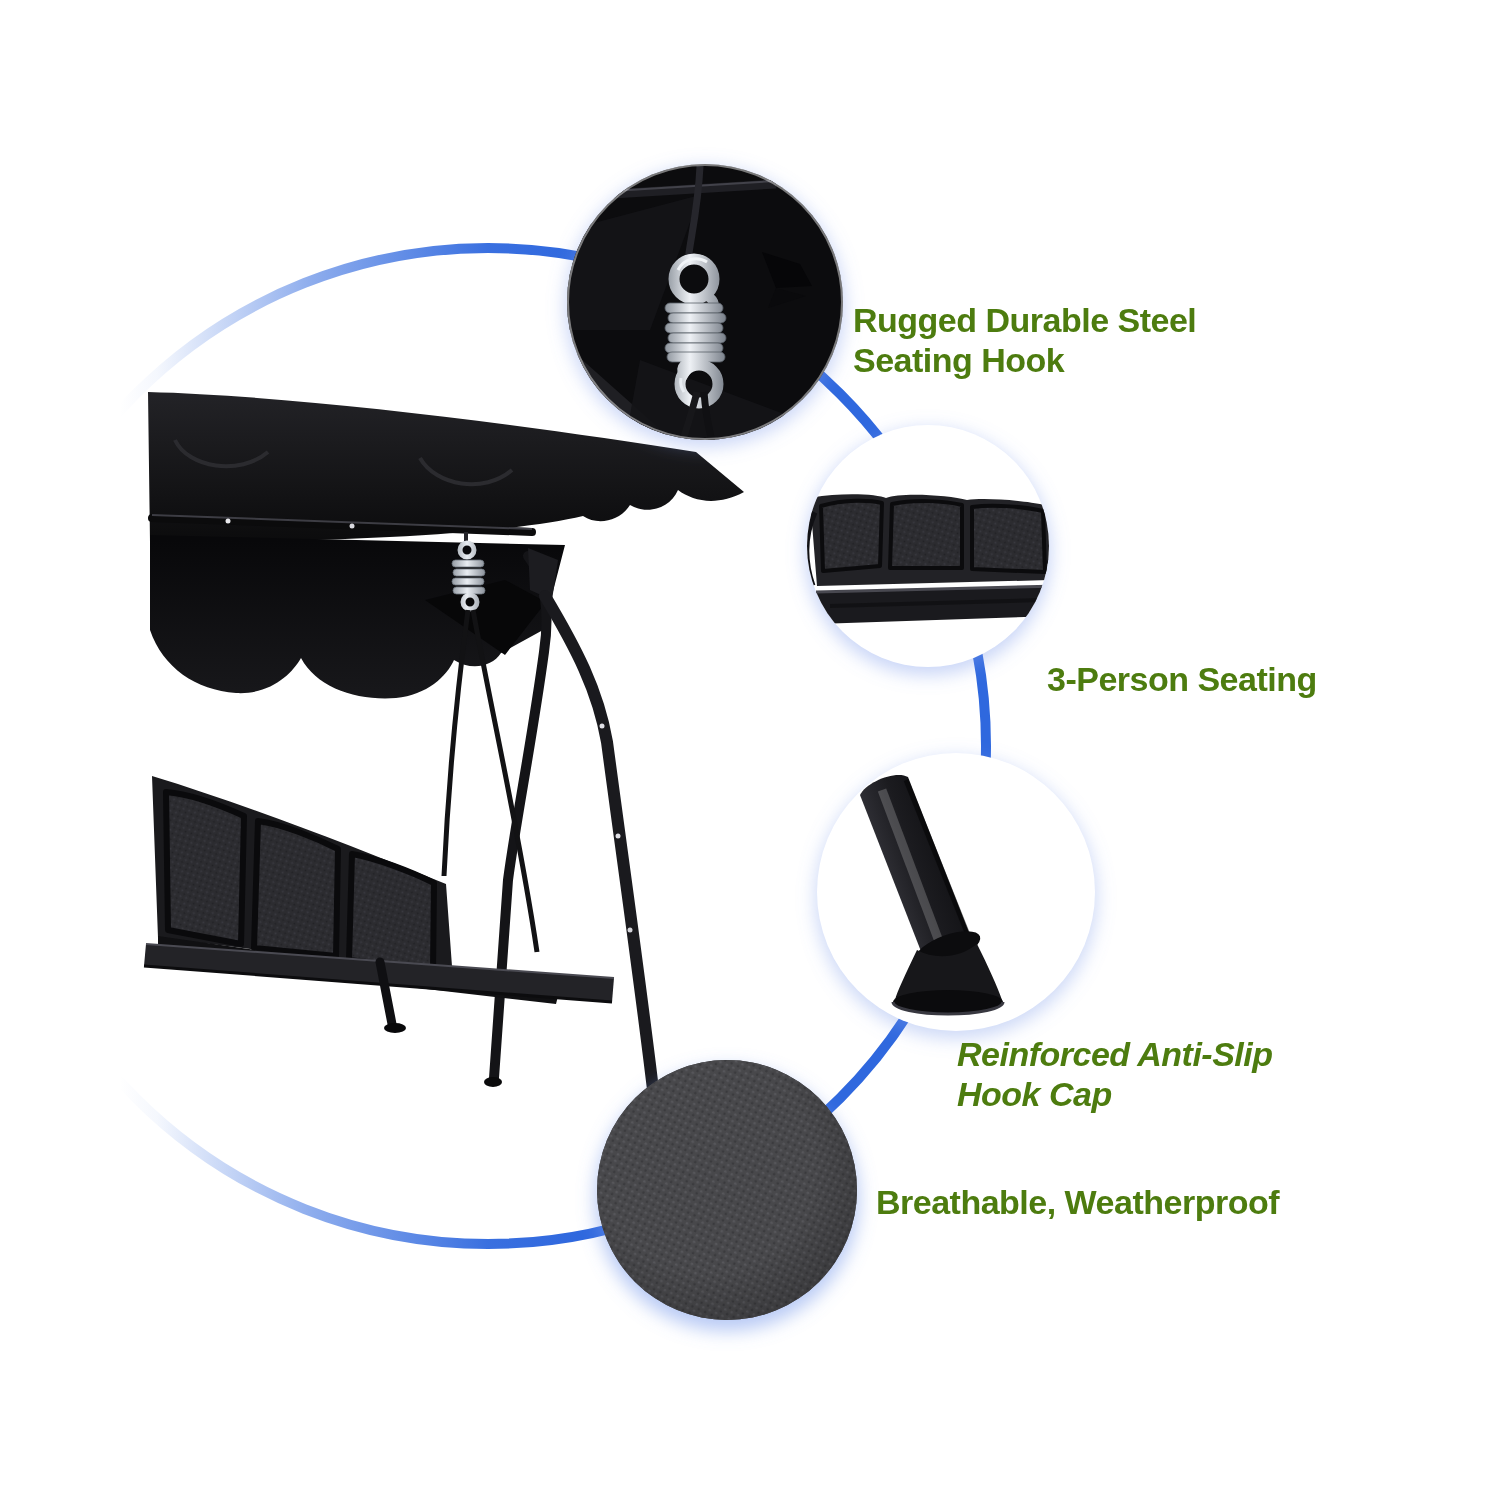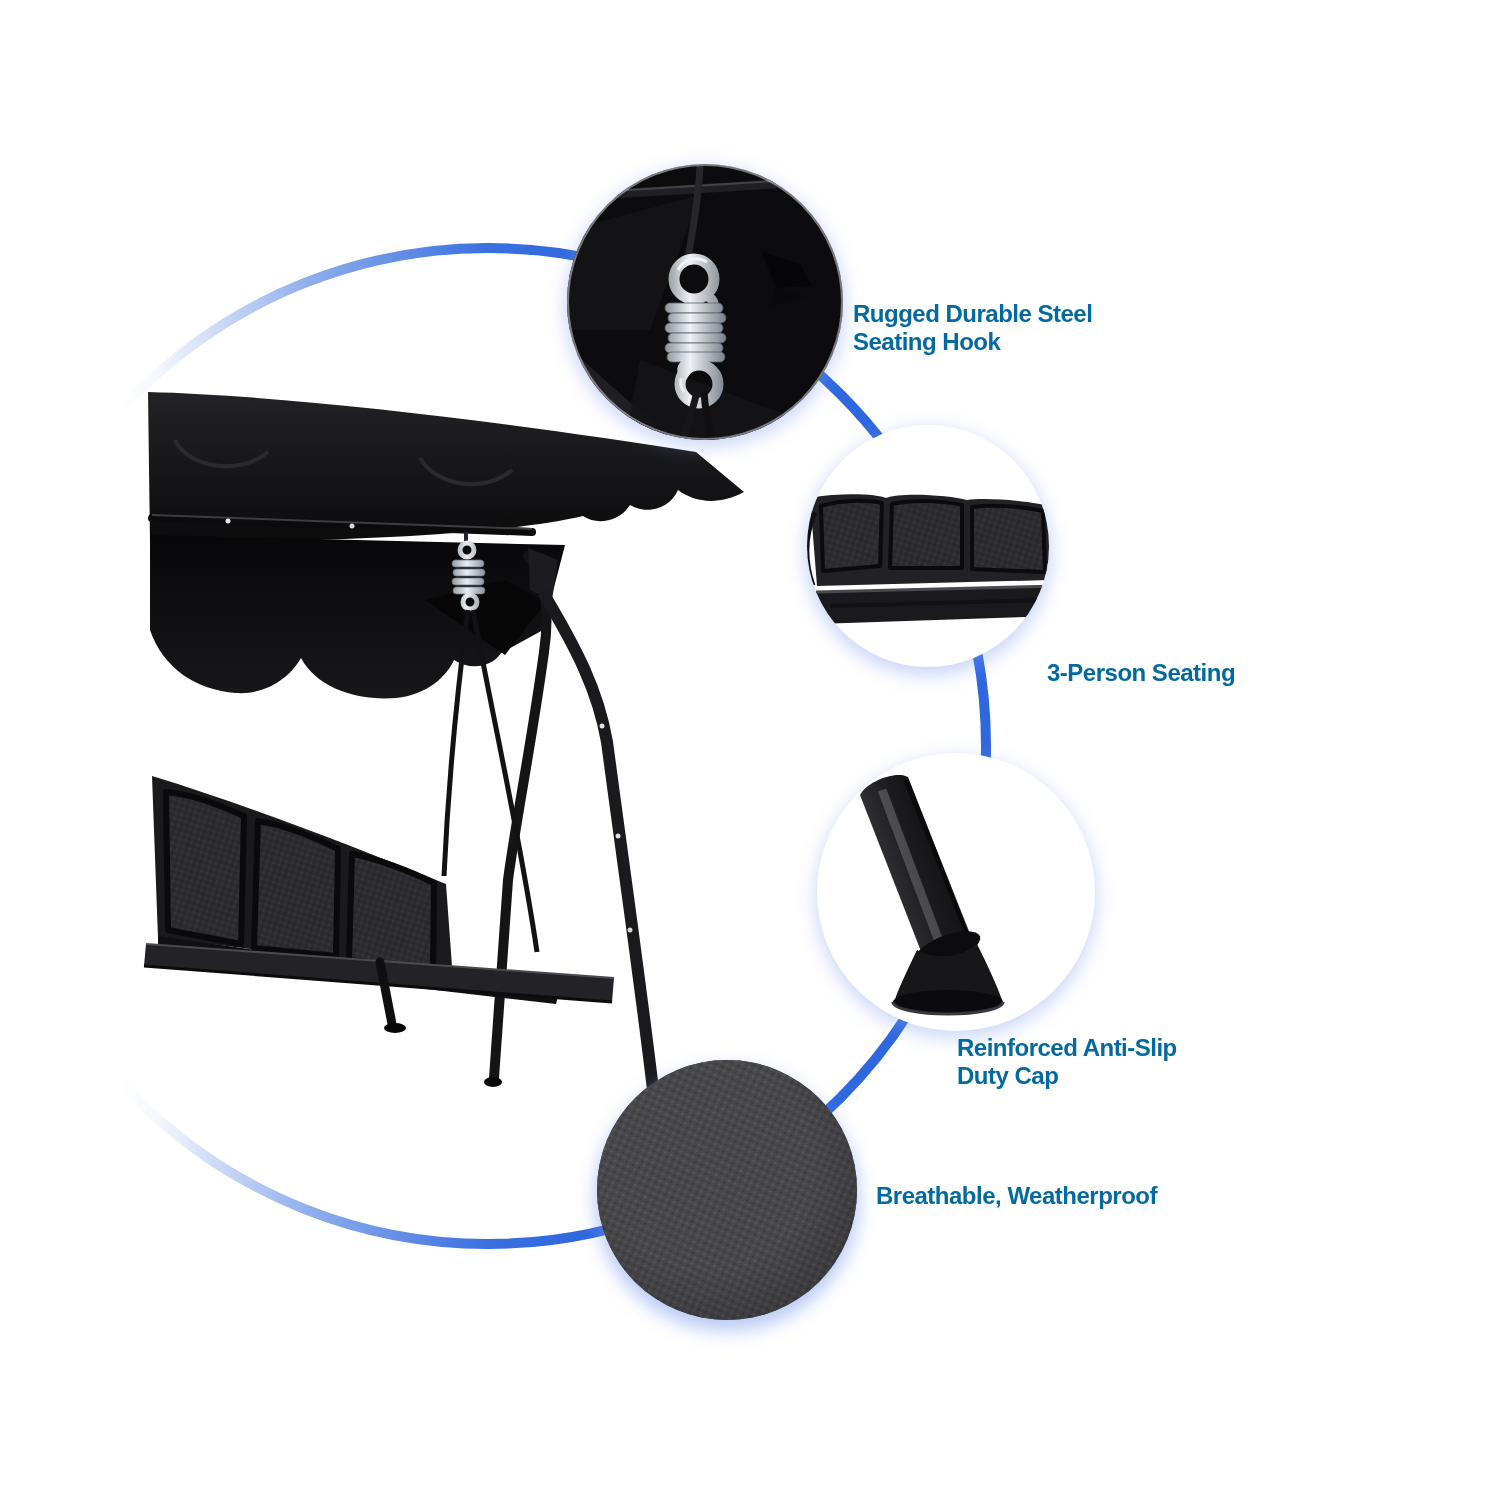--- a/index.html
+++ b/index.html
@@ -2,21 +2,21 @@
 <html><head>
 <meta charset="utf-8">
 <style>
   html,body{margin:0;padding:0;background:#ffffff;}
   .canvas{
     position:relative;width:1500px;height:1500px;background:#ffffff;
     overflow:hidden;font-family:"Liberation Sans",sans-serif;
   }
   .art{position:absolute;left:0;top:0;width:1500px;height:1500px;}
   .label{
-    position:absolute;font-weight:bold;color:#0369a1;font-size:24px;
+    position:absolute;font-weight:bold;color:#4d7c0f;font-size:34px;
     line-height:1.18;letter-spacing:-0.5px;white-space:nowrap;
   }
   .label .l{display:block;}
   .label-product{text-align:center;white-space:nowrap;}
 </style>
 </head>
 <body>
 
 <div class="canvas">
 
@@ -212,23 +212,23 @@
 
   <div class="label" style="left:853px;top:300px;">
     <span class="l">Rugged Durable Steel</span>
     <span class="l">Seating Hook</span>
   </div>
 
   <div class="label" style="left:1047px;top:659px;">
     <span class="l">3-Person Seating</span>
   </div>
 
-  <div class="label" style="left:957px;top:1034px;">
+  <div class="label" style="left:957px;top:1034px;font-style:italic;">
     <span class="l">Reinforced Anti-Slip</span>
-    <span class="l">Duty Cap</span>
+    <span class="l">Hook Cap</span>
   </div>
 
   <div class="label" style="left:876px;top:1182px;">
     <span class="l">Breathable, Weatherproof</span>
   </div>
 
   <div class="label label-product" style="left:130px;top:1095px;width:500px;">
   </div>
 
 </div>

